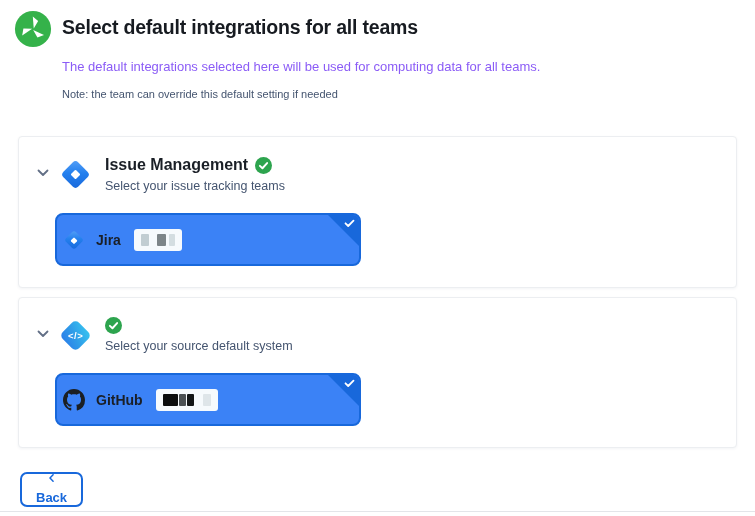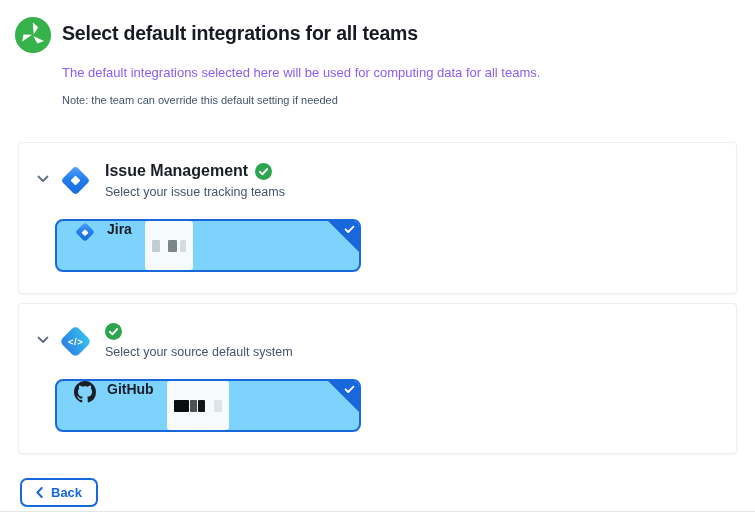--- a/index.html
+++ b/index.html
@@ -10,21 +10,21 @@
     color: #1c2430;
   }
   .app {
     position: relative;
     width: 755px; height: 516px;
     background: #fff;
     overflow: hidden;
   }
 
   
-  .header { padding: 16px 18px 0 14px; }
+  .header { padding: 10px 18px 0 14px; }
   .header-row { display: flex; align-items: flex-start; }
   .logo { width: 38px; height: 38px; flex: 0 0 38px; margin-right: 10px; }
   .page-title {
     font-size: 19.5px; font-weight: 700; color: #171b21;
     letter-spacing: -0.2px; padding-top: 6px;
   }
   .page-subtitle { margin: 11px 0 0 48px; font-size: 13px; color: #8b5cf6; }
   .page-note     { margin: 14px 0 0 48px; font-size: 11px; color: #44546f; }
 
   
@@ -77,25 +77,25 @@
     color: #fff; font-size: 9.5px; font-weight: 700;
     font-family: "Liberation Sans", sans-serif;
     letter-spacing: 0.5px;
   }
 
   
   .option-card {
     position: relative;
     margin: 20px 0 0 22px;
     width: 306px; height: 53px;
-    background: #7dd3fc;
+    background: #3b82f6;
     border: 2px solid #1868db;
     border-radius: 8px;
-    display: flex; 
-    padding-left: 17px;
+    display: flex; align-items: center;
+    padding-left: 6px;
     cursor: pointer;
     overflow: hidden;
   }
   .card-icon { display: flex; align-items: center; justify-content: center;
     width: 22px; height: 22px; margin-right: 11px; }
   .card-name { font-size: 14px; font-weight: 700; color: #1a1f26; }
   .corner-check {
     position: absolute; top: 0; right: 0; width: 31px; height: 31px;
     background: #1868db;
     clip-path: polygon(0 0, 100% 0, 100% 100%);
@@ -117,23 +117,23 @@
   .rd-b3 { width: 7px;  background: #131617; margin-left: -4px; }
   .rd-b4 { width: 8px;  background: #dee5e9; margin-left: 4px; }
 
   
   .footer {
     margin: 24px 20px 0 20px;
     display: flex; justify-content: space-between; align-items: center;
   }
   .btn {
     display: inline-flex; align-items: center; gap: 8px;
-    height: 29px; border-radius: 7px;
+    height: 35px; border-radius: 7px;
     font-family: "Liberation Sans", sans-serif;
-    font-size: 13px; font-weight: 700; cursor: pointer;
+    font-size: 13px; font-weight: 700; cursor: pointer; flex-direction: column;
   }
   .btn-back {
     padding: 0 14px;
     background: #fff; border: 2px solid #1868db; color: #1868db;
   }
   .btn-save {
     padding: 0 13px;
     background: #1868db; border: 2px solid #1868db; color: #fff;
   }
   .bottom-rule {

